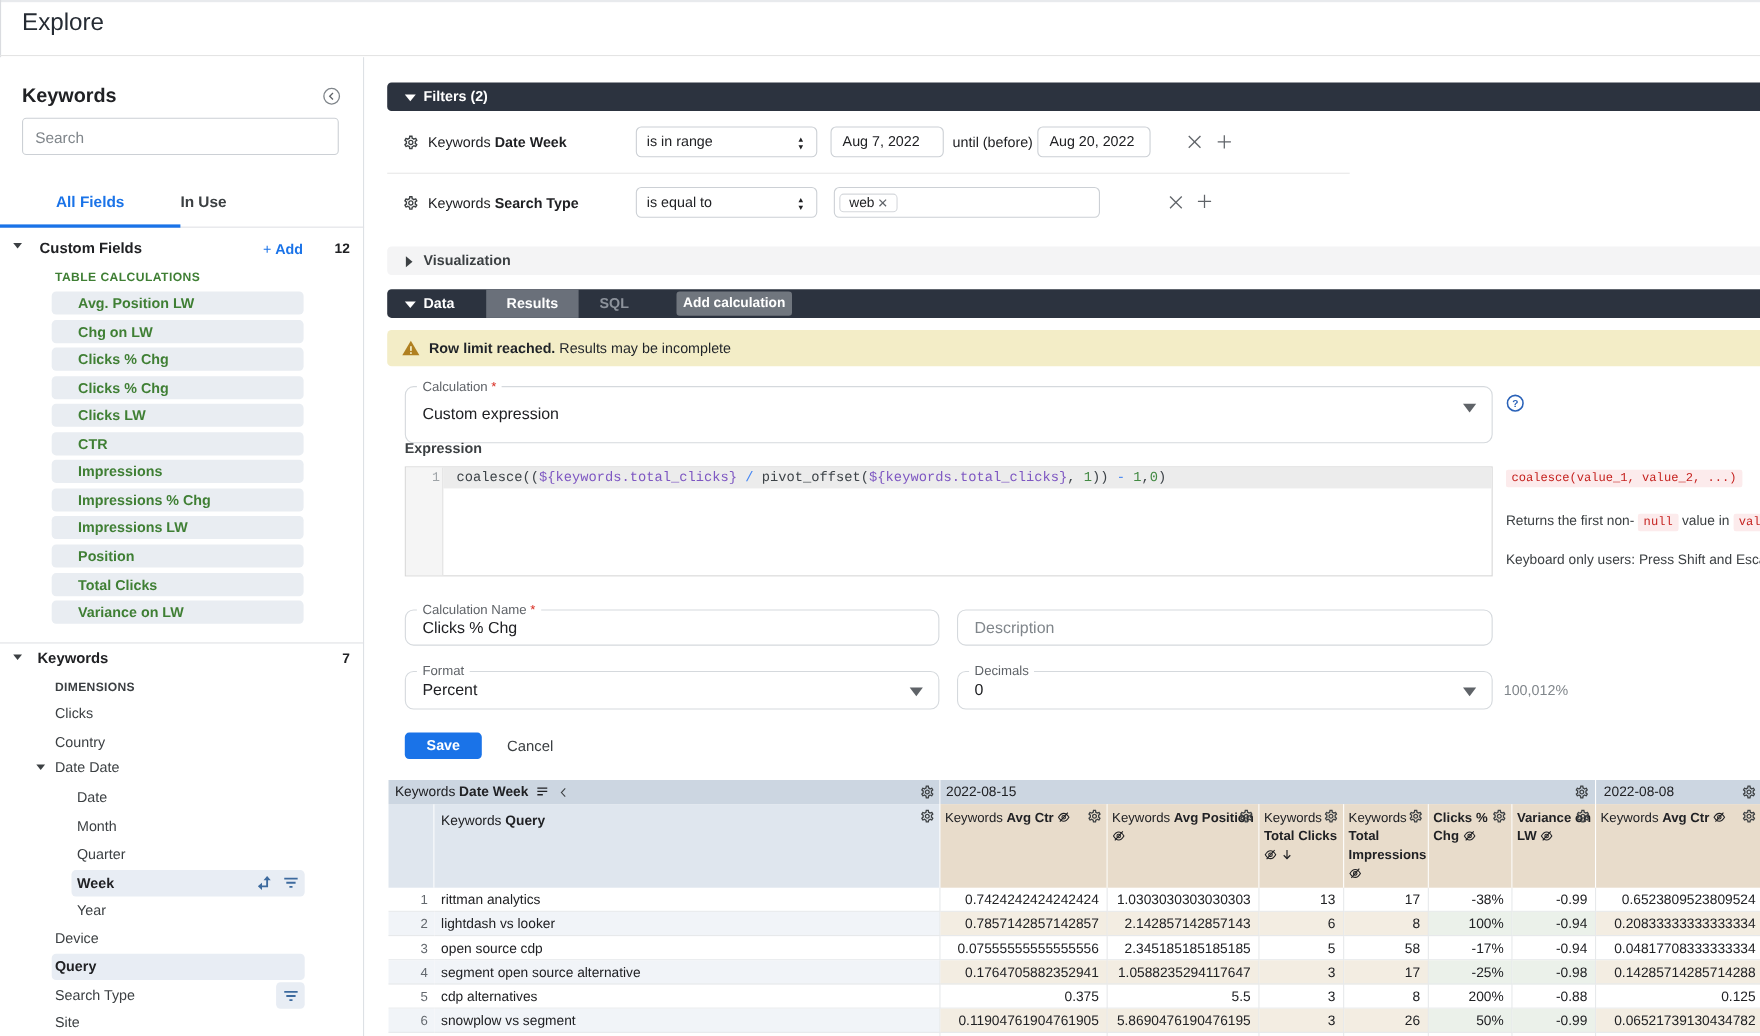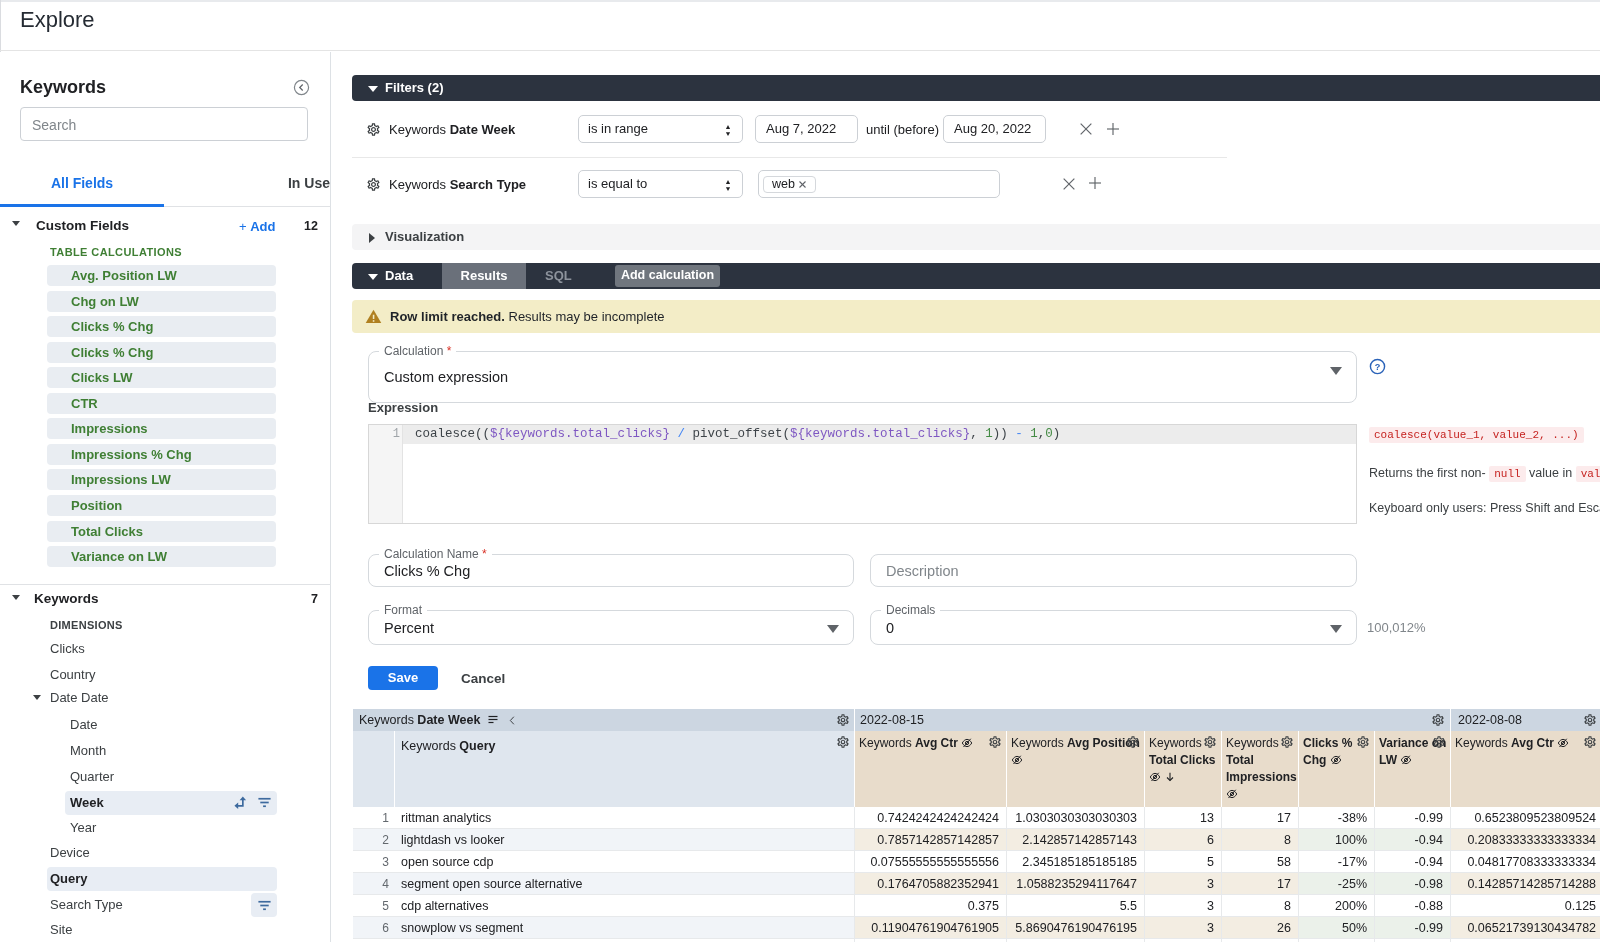--- a/index.html
+++ b/index.html
@@ -45,21 +45,21 @@
   <div class="a b" style="left:20px;top:25px;font-size:18px;color:#202124">Keywords</div>
   <svg class="a" style="left:293px;top:27px" width="17" height="17" viewBox="0 0 24 24">
       <circle cx="12" cy="12" r="10" fill="none" stroke="#80868b" stroke-width="1.7"></circle>
       <path d="M13.7 7.8 L9.5 12 L13.7 16.2" fill="none" stroke="#5f6368" stroke-width="1.7"></path>
     </svg>
   <div class="a" style="left:20px;top:55px;width:288px;height:34px;border:1px solid #ccd0d5;border-radius:4px">
     <div class="a" style="left:11px;top:9px;font-size:14px;color:#80868b">Search</div>
   </div>
 
   <div class="a b" style="left:0;top:123px;width:164px;text-align:center;font-size:14px;color:#1a73e8">All Fields</div>
-  <div class="a b" style="left:164px;top:123px;width:166px;text-align:right;font-size:14px;color:#3c4043">In Use</div>
+  <div class="a b" style="left:164px;top:123px;width:166px;text-align:left;font-size:14px;color:#3c4043">In Use</div>
   <div class="a" style="left:0;top:154px;width:331px;height:1px;background:#e0e2e5"></div>
   <div class="a" style="left:0;top:152px;width:164px;height:3px;background:#1a73e8"></div>
 
   <div class="a tri-d" style="left:12px;top:169px"></div>
   <div class="a b" style="left:36px;top:166px;font-size:13.5px;color:#202124">Custom Fields</div>
   <div class="a" style="left:239px;top:167px;font-size:13px;color:#1a73e8">+ <span style="font-weight:bold">Add</span></div>
   <div class="a b" style="left:0;top:167px;width:318px;text-align:right;font-size:12.5px;color:#202124">12</div>
   <div class="a b" style="left:50px;top:194px;font-size:11px;letter-spacing:.4px;color:#3f7f34">TABLE CALCULATIONS</div>
 
   <div class="pill" style="top:213px">Avg. Position LW</div>
@@ -220,21 +220,21 @@
   <div class="a caret" style="right:14px;top:14px"></div>
 </div>
 <div class="nfield" style="left:870px;top:610px;width:487px;height:35px">
   <div class="nlabel">Decimals</div>
   <div class="nval">0</div>
   <div class="a caret" style="right:14px;top:14px"></div>
 </div>
 <div class="a" style="left:1367px;top:620px;font-size:13px;color:#80868b">100,012%</div>
 
 <div class="a b" style="left:368px;top:666px;width:70px;height:24px;background:#1a73e8;border-radius:4px;color:#fff;font-size:13px;line-height:24px;text-align:center">Save</div>
-<div class="a" style="left:461px;top:671px;font-size:13.5px;color:#3c4043;font-weight:700">Cancel</div>
+<div class="a" style="left:461px;top:671px;font-size:13.5px;color:#3c4043;font-weight:400">Cancel</div>
 
 <div class="a" style="left:353px;top:709px;width:1247px;height:233px;overflow:hidden">
 <table style="width:1251px;font-size:12.5px;color:#202124">
 <colgroup>
         <col style="width:42px">
         <col style="width:460px">
         <col style="width:152px">
         <col style="width:138px">
         <col style="width:77px">
         <col style="width:77px">

